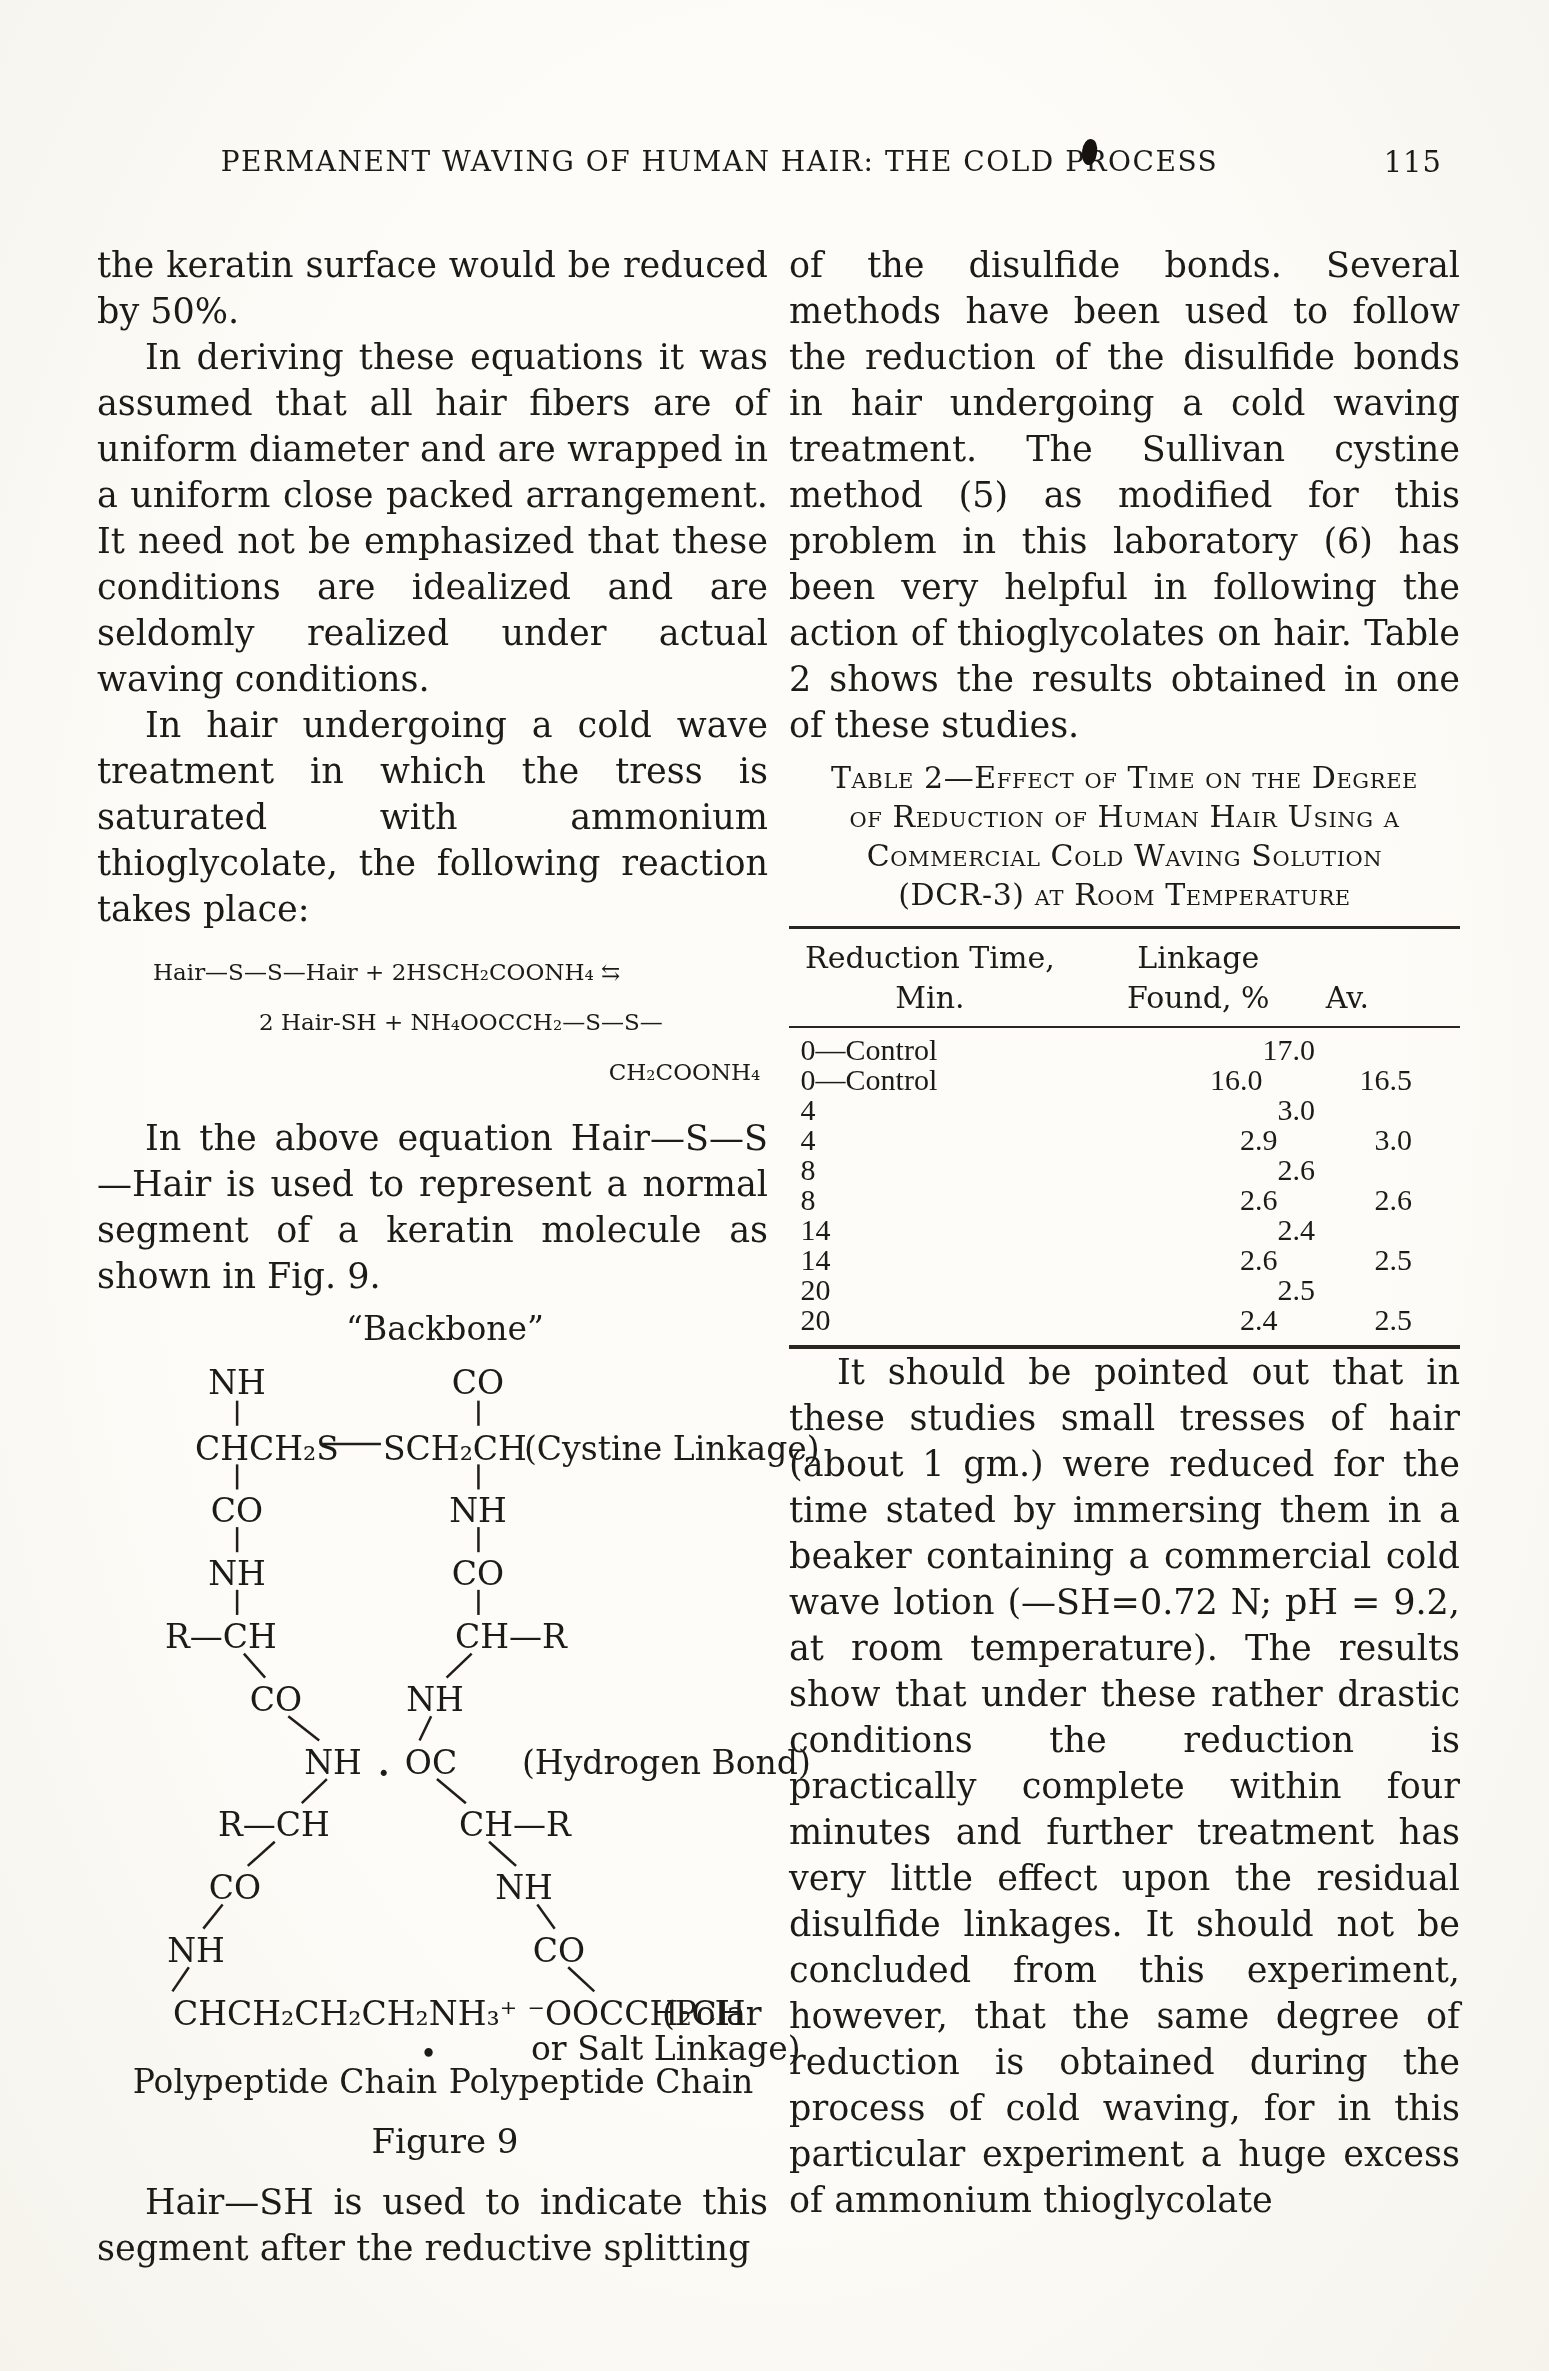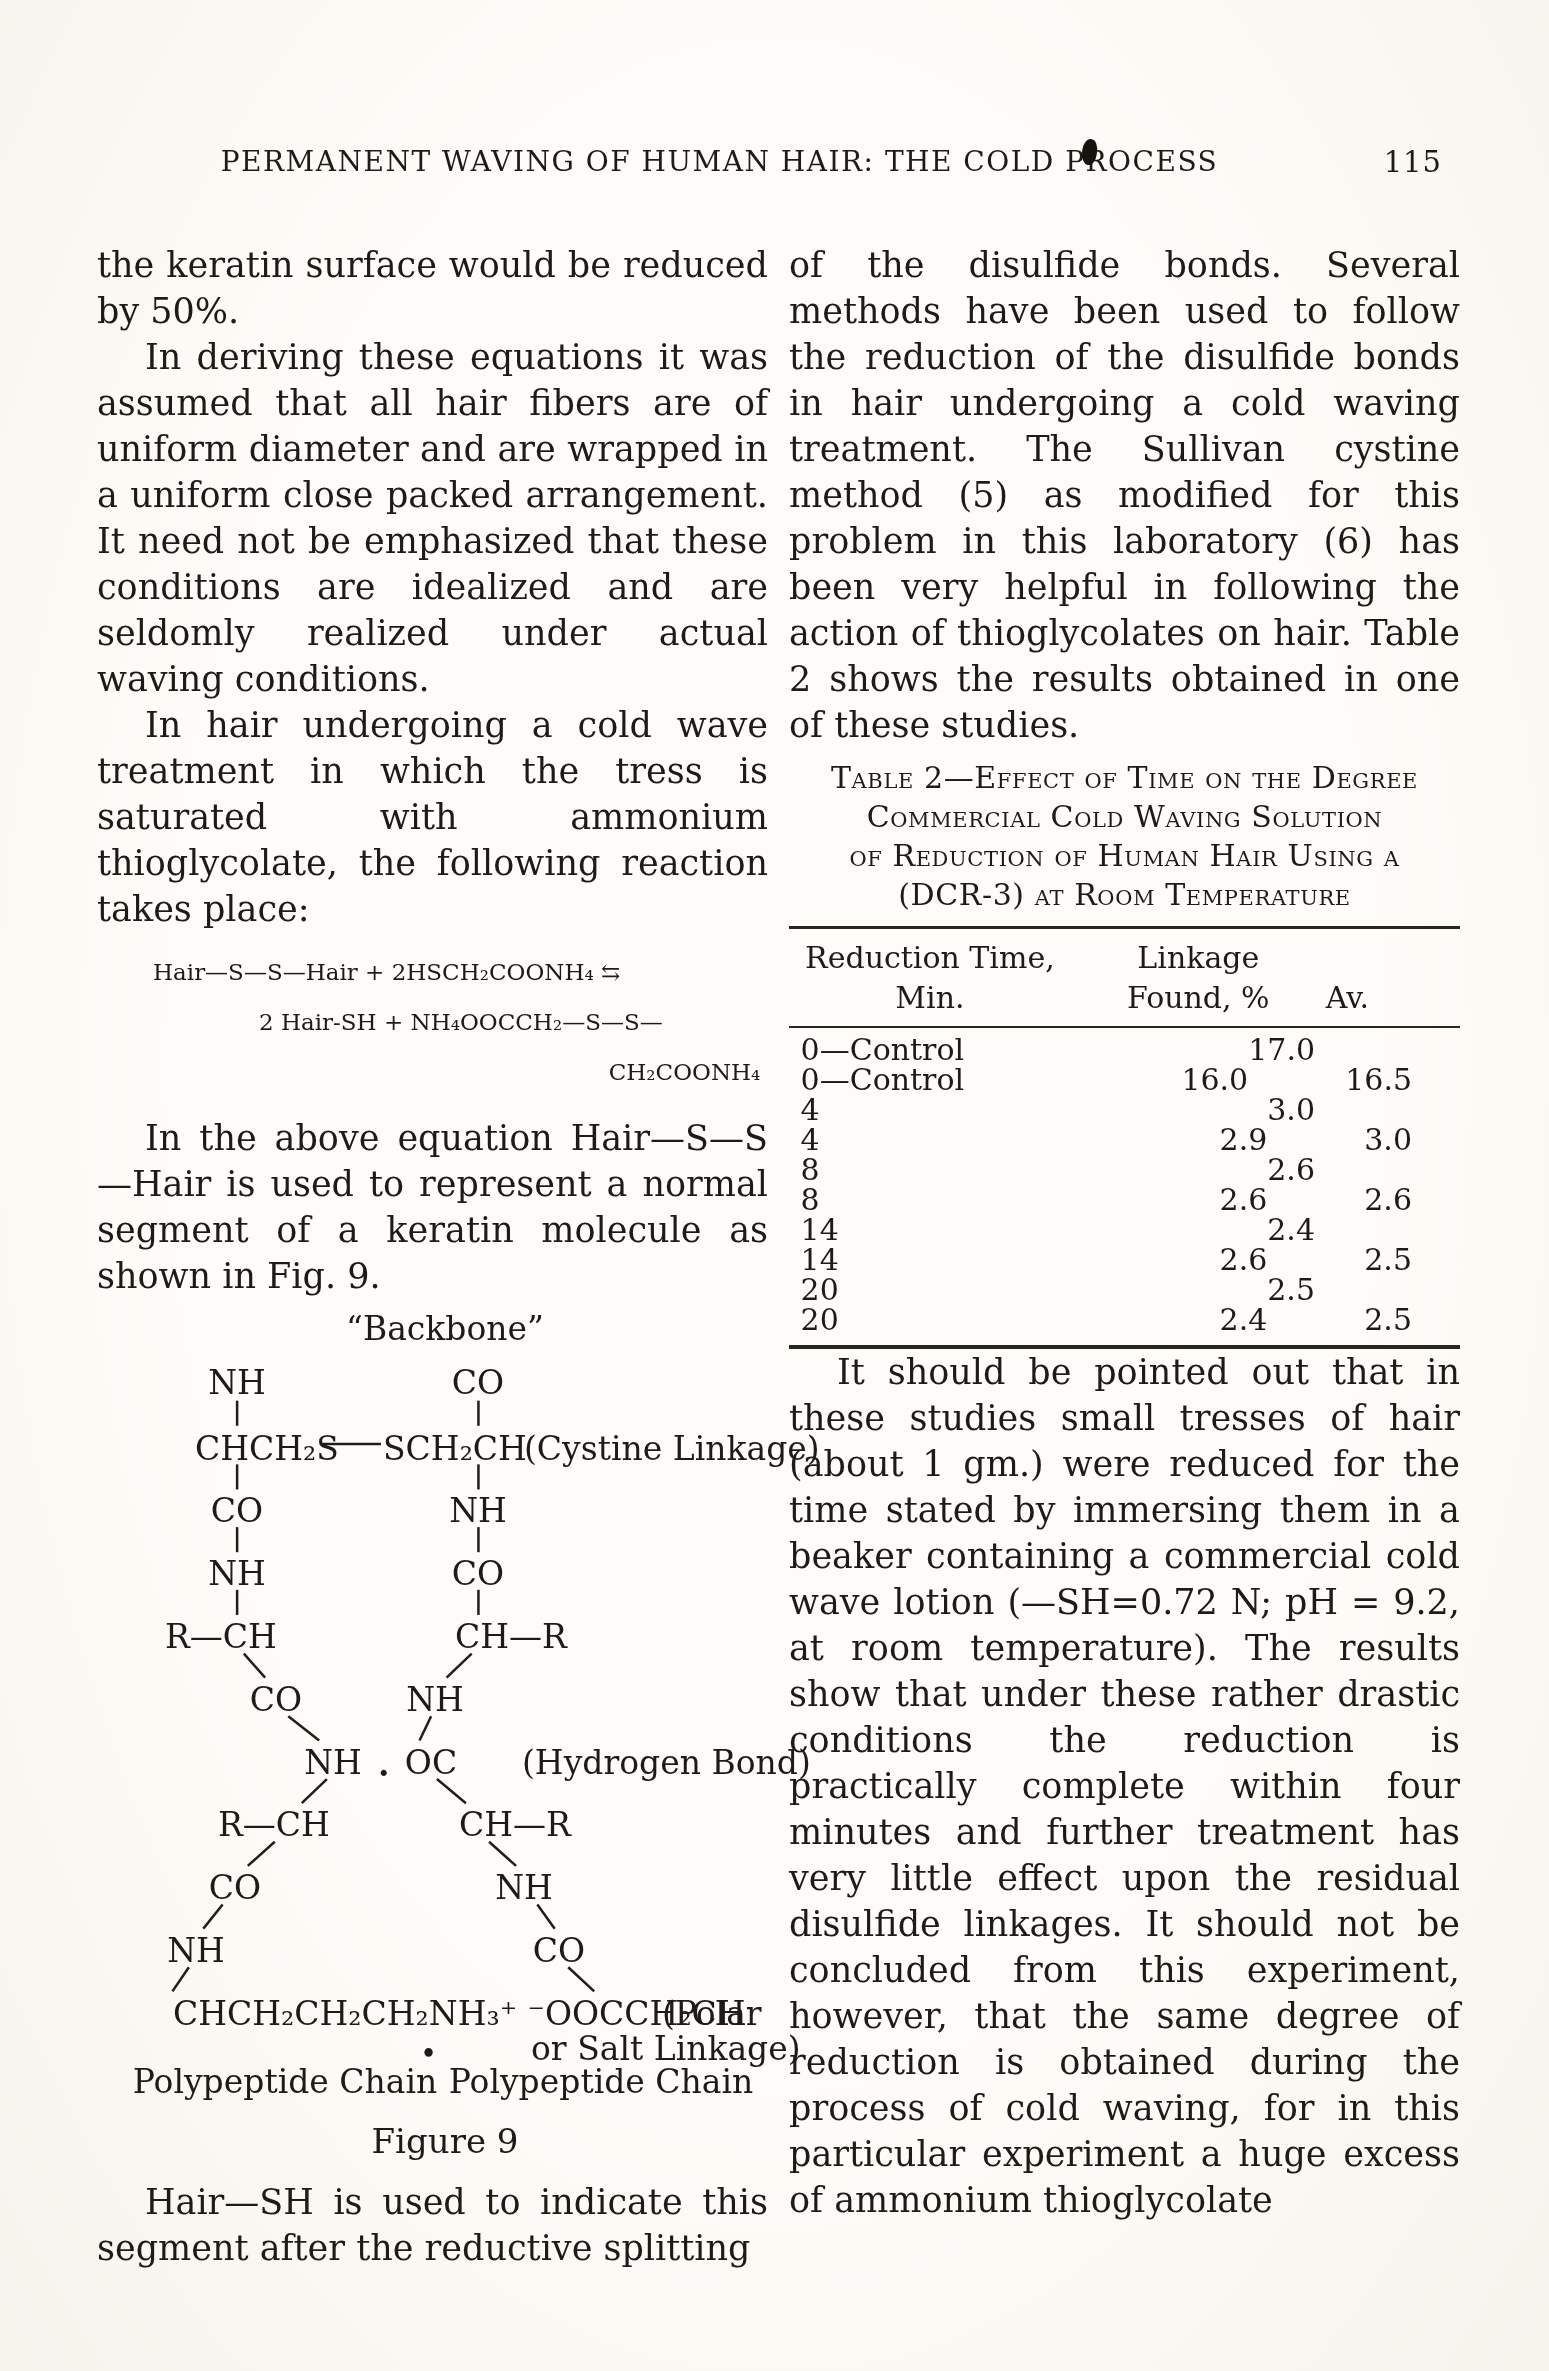--- a/index.html
+++ b/index.html
@@ -42,21 +42,21 @@
   .tbl-caption { text-align:center; font-variant:small-caps; font-size:30px;
     line-height:39px; letter-spacing:0.6px; }
   .rule { height:2.9px; background:#29261f; }
   .rule-top { margin-top:12.6px; }
   .rule-bot { height:3.9px; margin-top:7.7px; }
   .tbl-head { display:flex; padding:8.7px 0 7.7px; font-size:30px; line-height:40px; }
   .th-c1 { width:42%; text-align:center; }
   .th-c2 { width:38%; text-align:center; }
   .th-c3 { flex:1; display:flex; align-items:flex-end; justify-content:flex-start;
     padding-right:48px; }
-  .tbl-body { padding:6.8px 0 1.9px; }
+  .tbl-body { padding:6.8px 0 1.9px;font-family:Liberation Serif, serif; }
   .tr { display:flex; font-size:30px; line-height:30px; }
   .td-c1 { width:42%; padding-left:11.6px; }
   .td-c2 { width:38%; text-align:right; padding-right:97px; }
   .td-c3 { flex:1; padding-right:48px; }
   .after-table { margin-top:27px; }
 </style>
 </head>
 <body>
 
 <div class="page">
@@ -156,22 +156,22 @@
 
       <p>Hair—SH is used to indicate this segment after the reductive splitting</p>
     </div>
 
     <div class="col">
       <p class="noindent">of the disulfide bonds. Several methods have been used to follow the reduction of the disulfide bonds in hair undergoing a cold waving treatment. The Sullivan cystine method (5) as modified for this problem in this laboratory (6) has been very helpful in following the action of thioglycolates on hair. Table 2 shows the results obtained in one of these studies.</p>
 
       <div class="tbl">
         <div class="tbl-caption">
           <div>Table 2—Effect of Time on the Degree</div>
+          <div>of Reduction of Human Hair Using a</div>
           <div>Commercial Cold Waving Solution</div>
-          <div>of Reduction of Human Hair Using a</div>
           <div>(DCR-3) at Room Temperature</div>
         </div>
 
         <div class="rule rule-top"></div>
 
         <div class="tbl-head">
           <div class="th-c1">
             <div>Reduction Time,</div>
             <div>Min.</div>
           </div>

